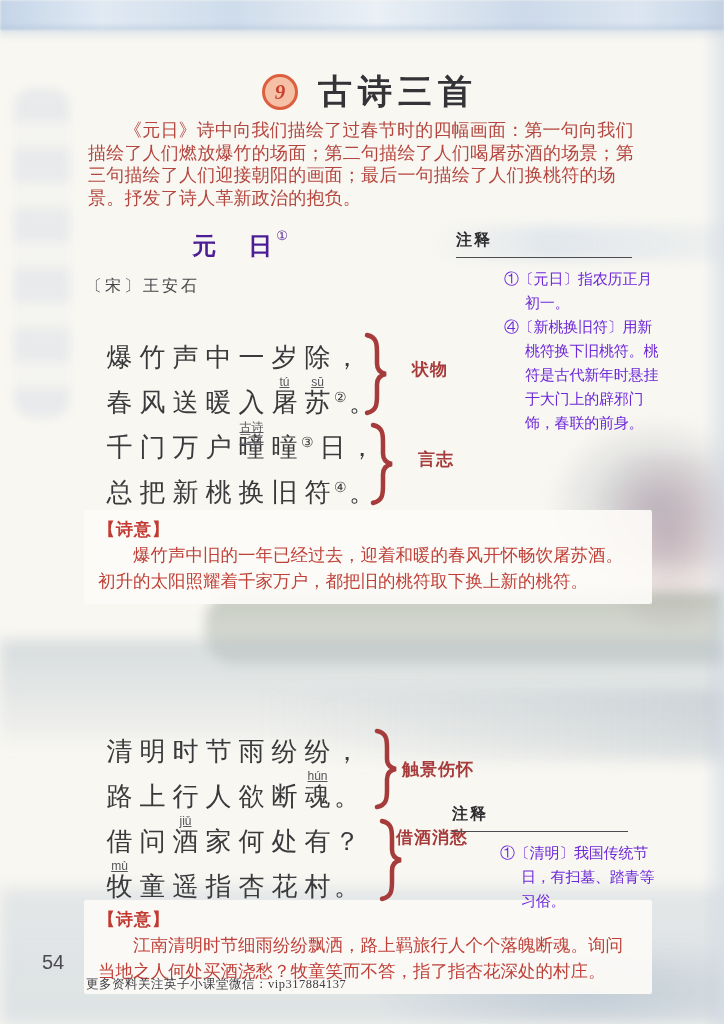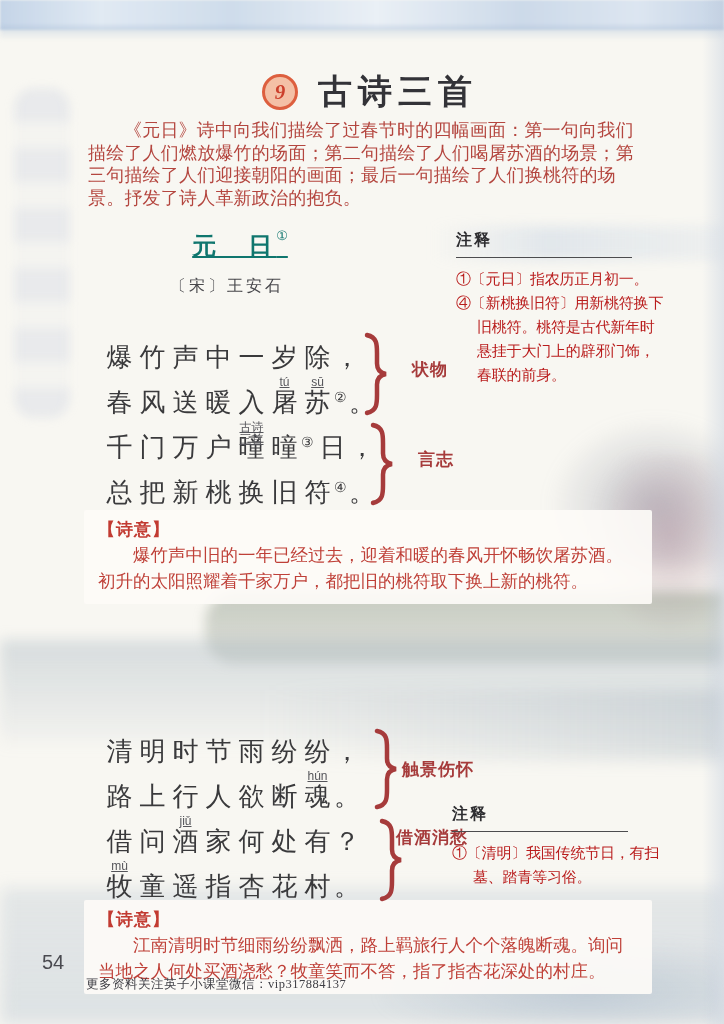--- a/index.html
+++ b/index.html
@@ -45,42 +45,42 @@
   .badge{position:absolute;left:262px;top:74px;width:36px;height:36px;border-radius:50%;
     border:3px solid #dd5f3f;background:#f4c0a6;display:flex;align-items:center;justify-content:center;
     z-index:3;box-sizing:border-box;}
   .badge span{font:bold italic 21px/1 "Liberation Serif",serif;color:#cc3f2c;}
   .lesson-title{position:absolute;left:318px;top:72px;z-index:3;
     font:bold 34px/40px "Liberation Serif",serif;color:#333338;letter-spacing:6px;}
   .intro{position:absolute;left:88px;top:119px;width:556px;z-index:3;
     font:18px/22.5px "Liberation Sans",sans-serif;color:#b4463f;text-indent:2em;letter-spacing:.2px;}
   
   .poem-title{position:absolute;left:90px;width:300px;text-align:center;z-index:3;
-    font:bold 24px/28px "Liberation Serif",serif;color:#0f766e;letter-spacing:4px;text-decoration:underline;}
+    font:bold 24px/28px "Liberation Serif",serif;color:#4c1d95;letter-spacing:4px;}
   .poem-title sup{font-size:13px;font-weight:normal;letter-spacing:0;vertical-align:14px;}
-  .poem-author{position:absolute;left:77px;width:300px;text-align:center;z-index:3;
+  .poem-author{position:absolute;left:86px;width:300px;text-align:left;z-index:3;
     font:16px/20px "Liberation Serif",serif;color:#47474b;letter-spacing:3px;}
   .poem-lines{position:absolute;left:103px;z-index:3;}
   .poem-line{height:45px;display:flex;align-items:flex-end;}
   .ch{position:relative;display:inline-block;width:33px;text-align:center;
     font:26px/30px "Liberation Serif",serif;color:#3a3a3c;}
   .ch.punct{width:22px;}
   .py{position:absolute;top:-12px;left:0;width:100%;text-align:center;
     font:12px/12px "Liberation Sans",sans-serif;color:#55555a;letter-spacing:0;text-decoration:underline;}
   .supmark{display:inline-block;width:15px;margin-bottom:13px;
     font:14px/14px "Liberation Serif",serif;color:#3a3a3c;}
   .brace{position:absolute;z-index:3;}
   .group-label{position:absolute;z-index:3;font:bold 17px/20px "Liberation Sans",sans-serif;
     color:#a63b3b;letter-spacing:1px;}
   
   .notes{position:absolute;z-index:3;}
   .notes-title{font:bold 16px/20px "Liberation Serif",serif;color:#2e2e31;letter-spacing:2px;}
   .notes-rule{width:176px;border-bottom:1.5px solid #4c4c4e;margin:7px 0 9px;}
-  .note{font:15px/24px "Liberation Serif",serif;color:#b91c1c;
-    padding-left:21px;text-indent:-21px;letter-spacing:-.2px;}
+  .note{font:15px/24px "Liberation Serif",serif;color:#6d28d9;
+    padding-left:21px;text-indent:-21px;letter-spacing:-.2px;margin-left:48px;}
   
   .meaning{position:absolute;left:84px;width:568px;box-sizing:border-box;
     background:rgba(253,251,247,.92);padding:8px 14px 10px;z-index:2;border-radius:2px;}
   .meaning-label{font:bold 17px/24px "Liberation Sans",sans-serif;color:#c23b32;letter-spacing:1px;}
   .meaning-text{font:17.5px/26px "Liberation Sans",sans-serif;color:#bf4038;text-indent:2em;}
   
   .page-number{position:absolute;left:42px;top:950px;z-index:3;
     font:20px/24px "Liberation Sans",sans-serif;color:#4a4a50;}
   .footer-note{position:absolute;left:86px;top:976px;z-index:3;
     font:12.5px/16px "Liberation Serif",serif;color:#3f3f45;letter-spacing:.5px;}

